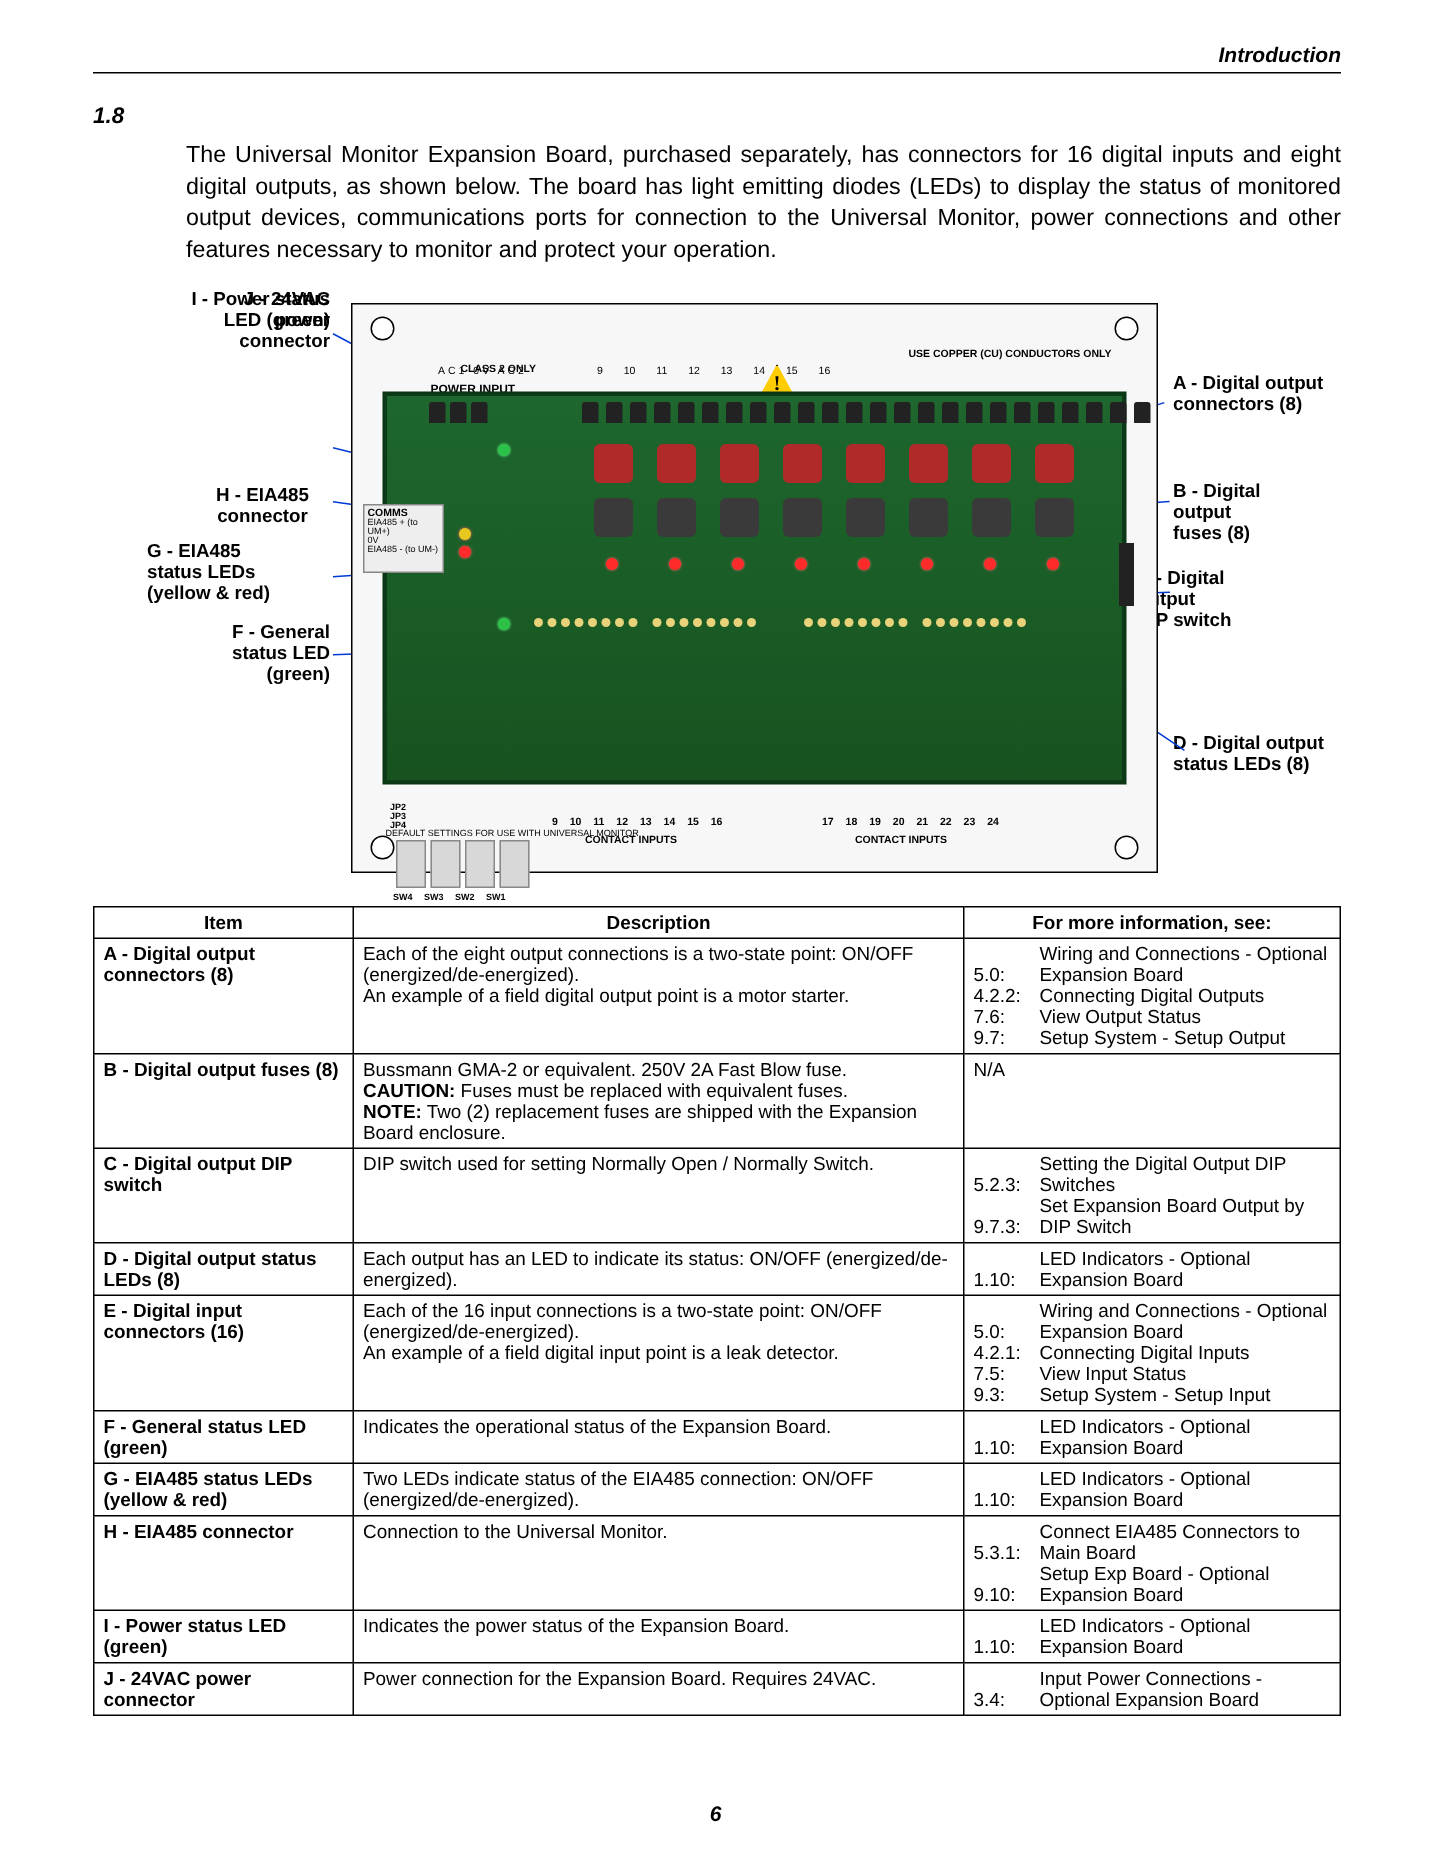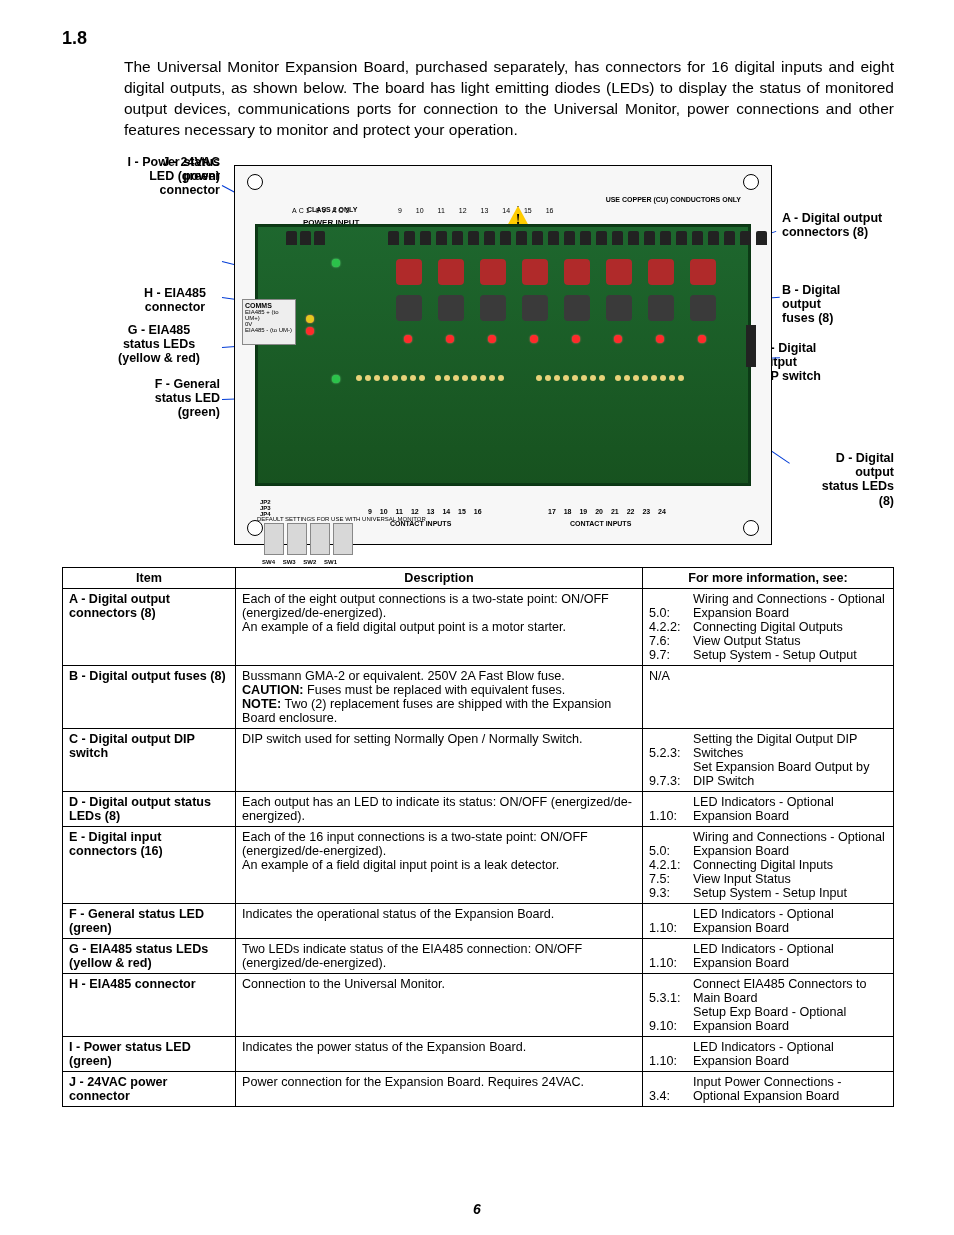--- a/index.html
+++ b/index.html
@@ -28,23 +28,24 @@
     margin-bottom: 20px;
   }
   .sec-row {
     display: flex;
     gap: 28px;
     margin-bottom: 8px;
   }
   .sec-num {
     font-family: Arial, Helvetica, sans-serif;
     font-weight: bold;
-    font-size: 18px;
+    font-size: 15px;
     width: 58px;
     flex: 0 0 auto;
+    font-style: italic;
   }
   .sec-title {
     font-family: Arial, Helvetica, sans-serif;
     font-weight: bold;
     font-size: 18px;
   }
   .body-text {
     font-family: Liberation Sans, sans-serif;
     font-size: 15.5px;
     line-height: 1.35;
@@ -177,55 +178,56 @@
     font-weight: bold;
     font-style: italic;
     font-size: 14px;
   }
 </style>
 </head>
 <body>
 
 <div class="page">
 
+  <div class="running-head">Introduction</div>
 
   <div class="sec-row">
     <div class="sec-num">1.8</div>
   </div>
 
   <div class="body-text">The Universal Monitor Expansion Board, purchased separately, has connectors for 16 digital inputs and eight digital outputs, as shown below. The board has light emitting diodes (LEDs) to display the status of monitored output devices, communications ports for connection to the Universal Monitor, power connections and other features necessary to monitor and protect your operation.</div>
 
   <div class="figure">
 
     <div class="callout" style="left:58px; top:0; text-align:right; width:100px;">J - 24VAC
 power
 connector</div>
     <div class="callout" style="left:22px; top:98; text-align:right; width:136px;">I - Power status
 LED (green)</div>
     <div class="callout" style="left:68px; top:131px; text-align:center; width:90px;">H - EIA485
 connector</div>
-    <div class="callout" style="left:36px; top:168px; text-align:center; width:122px;">G - EIA485
+    <div class="callout" style="left:36px; top:168px; text-align:left; width:122px;">G - EIA485
 status LEDs
 (yellow &amp; red)</div>
     <div class="callout" style="left:52px; top:222px; text-align:right; width:106px;">F - General
 status LED
 (green)</div>
 
     <div class="callout" style="left:388px; top:308px;">E - Digital input
 connectors (16)</div>
 
     <div class="callout" style="left:720px; top:56px;">A - Digital output
 connectors (8)</div>
     <div class="callout" style="left:720px; top:128px;">B - Digital
 output
 fuses (8)</div>
     <div class="callout" style="left:696px; top:186px;">C - Digital
 output
 DIP switch</div>
-    <div class="callout" style="left:749px; top:296px;text-align:right;">D - Digital output
+    <div class="callout" style="left:720px; top:296px;">D - Digital output
 status LEDs (8)</div>
 
     <div class="leader" style="left:160px; top:30px; width:90px; transform: rotate(28deg);"></div>
     <div class="leader" style="left:160px; top:106px; width:76px; transform: rotate(14deg);"></div>
     <div class="leader" style="left:160px; top:142px; width:52px; transform: rotate(8deg);"></div>
     <div class="leader" style="left:160px; top:192px; width:56px; transform: rotate(-4deg);"></div>
     <div class="leader" style="left:160px; top:244px; width:100px; transform: rotate(-2deg);"></div>
     <div class="leader" style="left:470px; top:306px; width:50px; transform: rotate(-70deg);"></div>
     <div class="leader" style="left:640px; top:100px; width:78px; transform: rotate(-18deg);"></div>
     <div class="leader" style="left:600px; top:150px; width:118px; transform: rotate(-4deg);"></div>
@@ -233,21 +235,21 @@
     <div class="leader" style="left:590px; top:215px; width:166px; transform: rotate(34deg);"></div>
 
     <div class="board-wrap">
       <div class="screw" style="left:12px; top:8px;"></div>
       <div class="screw" style="right:12px; top:8px;"></div>
       <div class="screw" style="left:12px; bottom:8px;"></div>
       <div class="screw" style="right:12px; bottom:8px;"></div>
 
       <div class="board-label-top" style="right:30px; top:30px;">USE COPPER (CU) CONDUCTORS ONLY</div>
       <div class="board-label-top" style="left:72px; top:40px;">CLASS 2 ONLY</div>
-      <div class="board-label-top" style="left:68px; top:52px; font-size:8px;text-decoration:underline;">POWER INPUT</div>
+      <div class="board-label-top" style="left:52px; top:52px; font-size:8px;text-decoration:underline;">POWER INPUT</div>
       <div class="board-label-top" style="left:54px; top:62px; font-size:6px; font-weight:normal;">24 V~Max, 0.6 A, 50 / 60 Hz</div>
       <div class="warn">!</div>
       <div class="board-label-top" style="left:250px; top:58px; font-size:8px;">RELAY OUTPUTS</div>
       <div class="board-label-top" style="left:244px; top:68px; font-size:6px; font-weight:normal;">240 V~Max, 2 A Max, 50 / 60 Hz</div>
 
       <div class="board-pcb">
 
         <div class="board-label-top" style="left:36px; top:-18px; color:#000; font-size:7px; font-weight:normal; letter-spacing:2px;">AC1   0V   AC2</div>
         <div class="board-label-top" style="left:142px; top:-18px; color:#000; font-size:7px; font-weight:normal; word-spacing:12px;">9   10   11   12   13   14   15   16</div>
 

